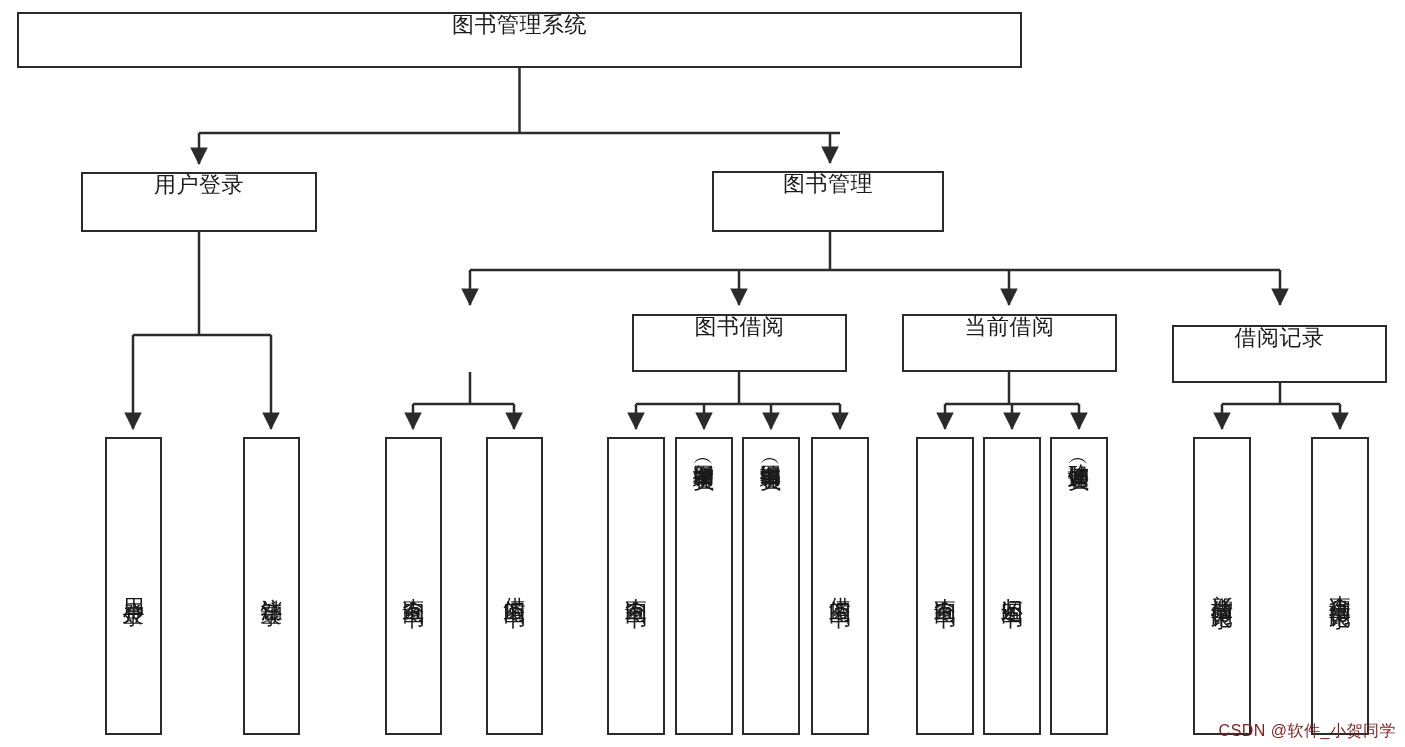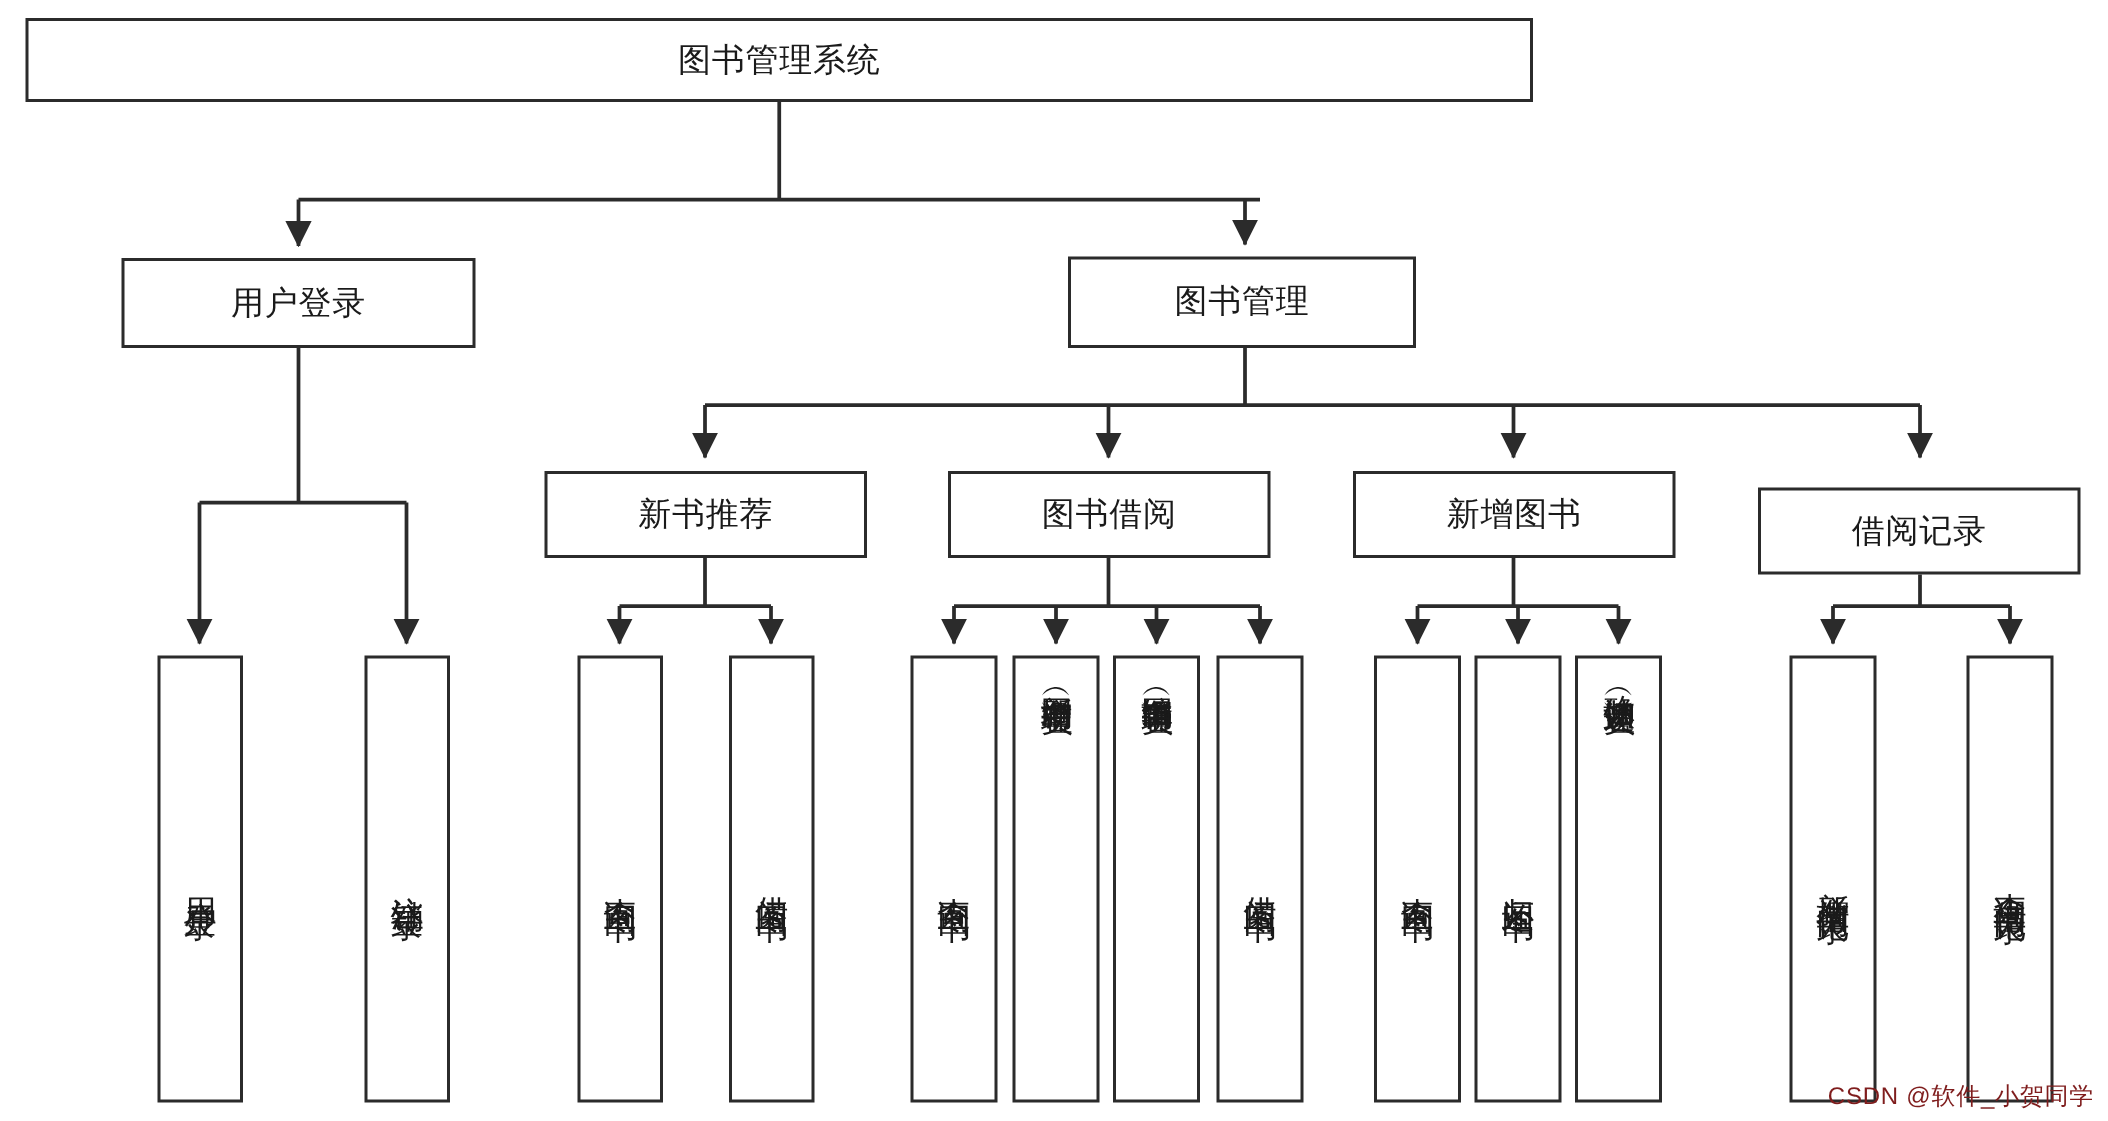--- a/index.html
+++ b/index.html
@@ -23,21 +23,20 @@
     top: 0;
     width: 1405px;
     height: 747px;
   }
   .node {
     position: absolute;
     box-sizing: border-box;
     background: #ffffff;
     border: 2.5px solid #2b2b2b;
     display: flex;
-    align-items: center;
     justify-content: center;
     overflow: hidden;
   }
   .node .label {
     color: #1a1a1a;
     line-height: 1.02;
     text-align: center;
     white-space: nowrap;
   }
   .node.horizontal .label {
@@ -132,28 +131,25 @@
     <span class="label">图书管理系统</span>
   </div>
 
   <div class="node horizontal" style="left:81px; top:172px; width:236px; height:60px;">
     <span class="label">用户登录</span>
   </div>
   <div class="node horizontal" style="left:712px; top:171px; width:232px; height:61px;">
     <span class="label">图书管理</span>
   </div>
 
-  <div class="node horizontal" style="left:363px; top:314px; width:215px; height:58px;">
-    <span class="label">新书推荐</span>
-  </div>
   <div class="node horizontal" style="left:632px; top:314px; width:215px; height:58px;">
     <span class="label">图书借阅</span>
   </div>
   <div class="node horizontal" style="left:902px; top:314px; width:215px; height:58px;">
-    <span class="label">新增图书</span>
+    <span class="label">当前借阅</span>
   </div>
   <div class="node horizontal" style="left:1172px; top:314px; width:215px; height:58px;margin-top:11px;">
     <span class="label">借阅记录</span>
   </div>
 
   <div class="node vertical centered" style="left:105px; top:437px; width:57px; height:298px;">
     <span class="label">用户登录</span>
   </div>
   <div class="node vertical centered" style="left:243px; top:437px; width:57px; height:298px;">
     <span class="label">注销登录</span>

